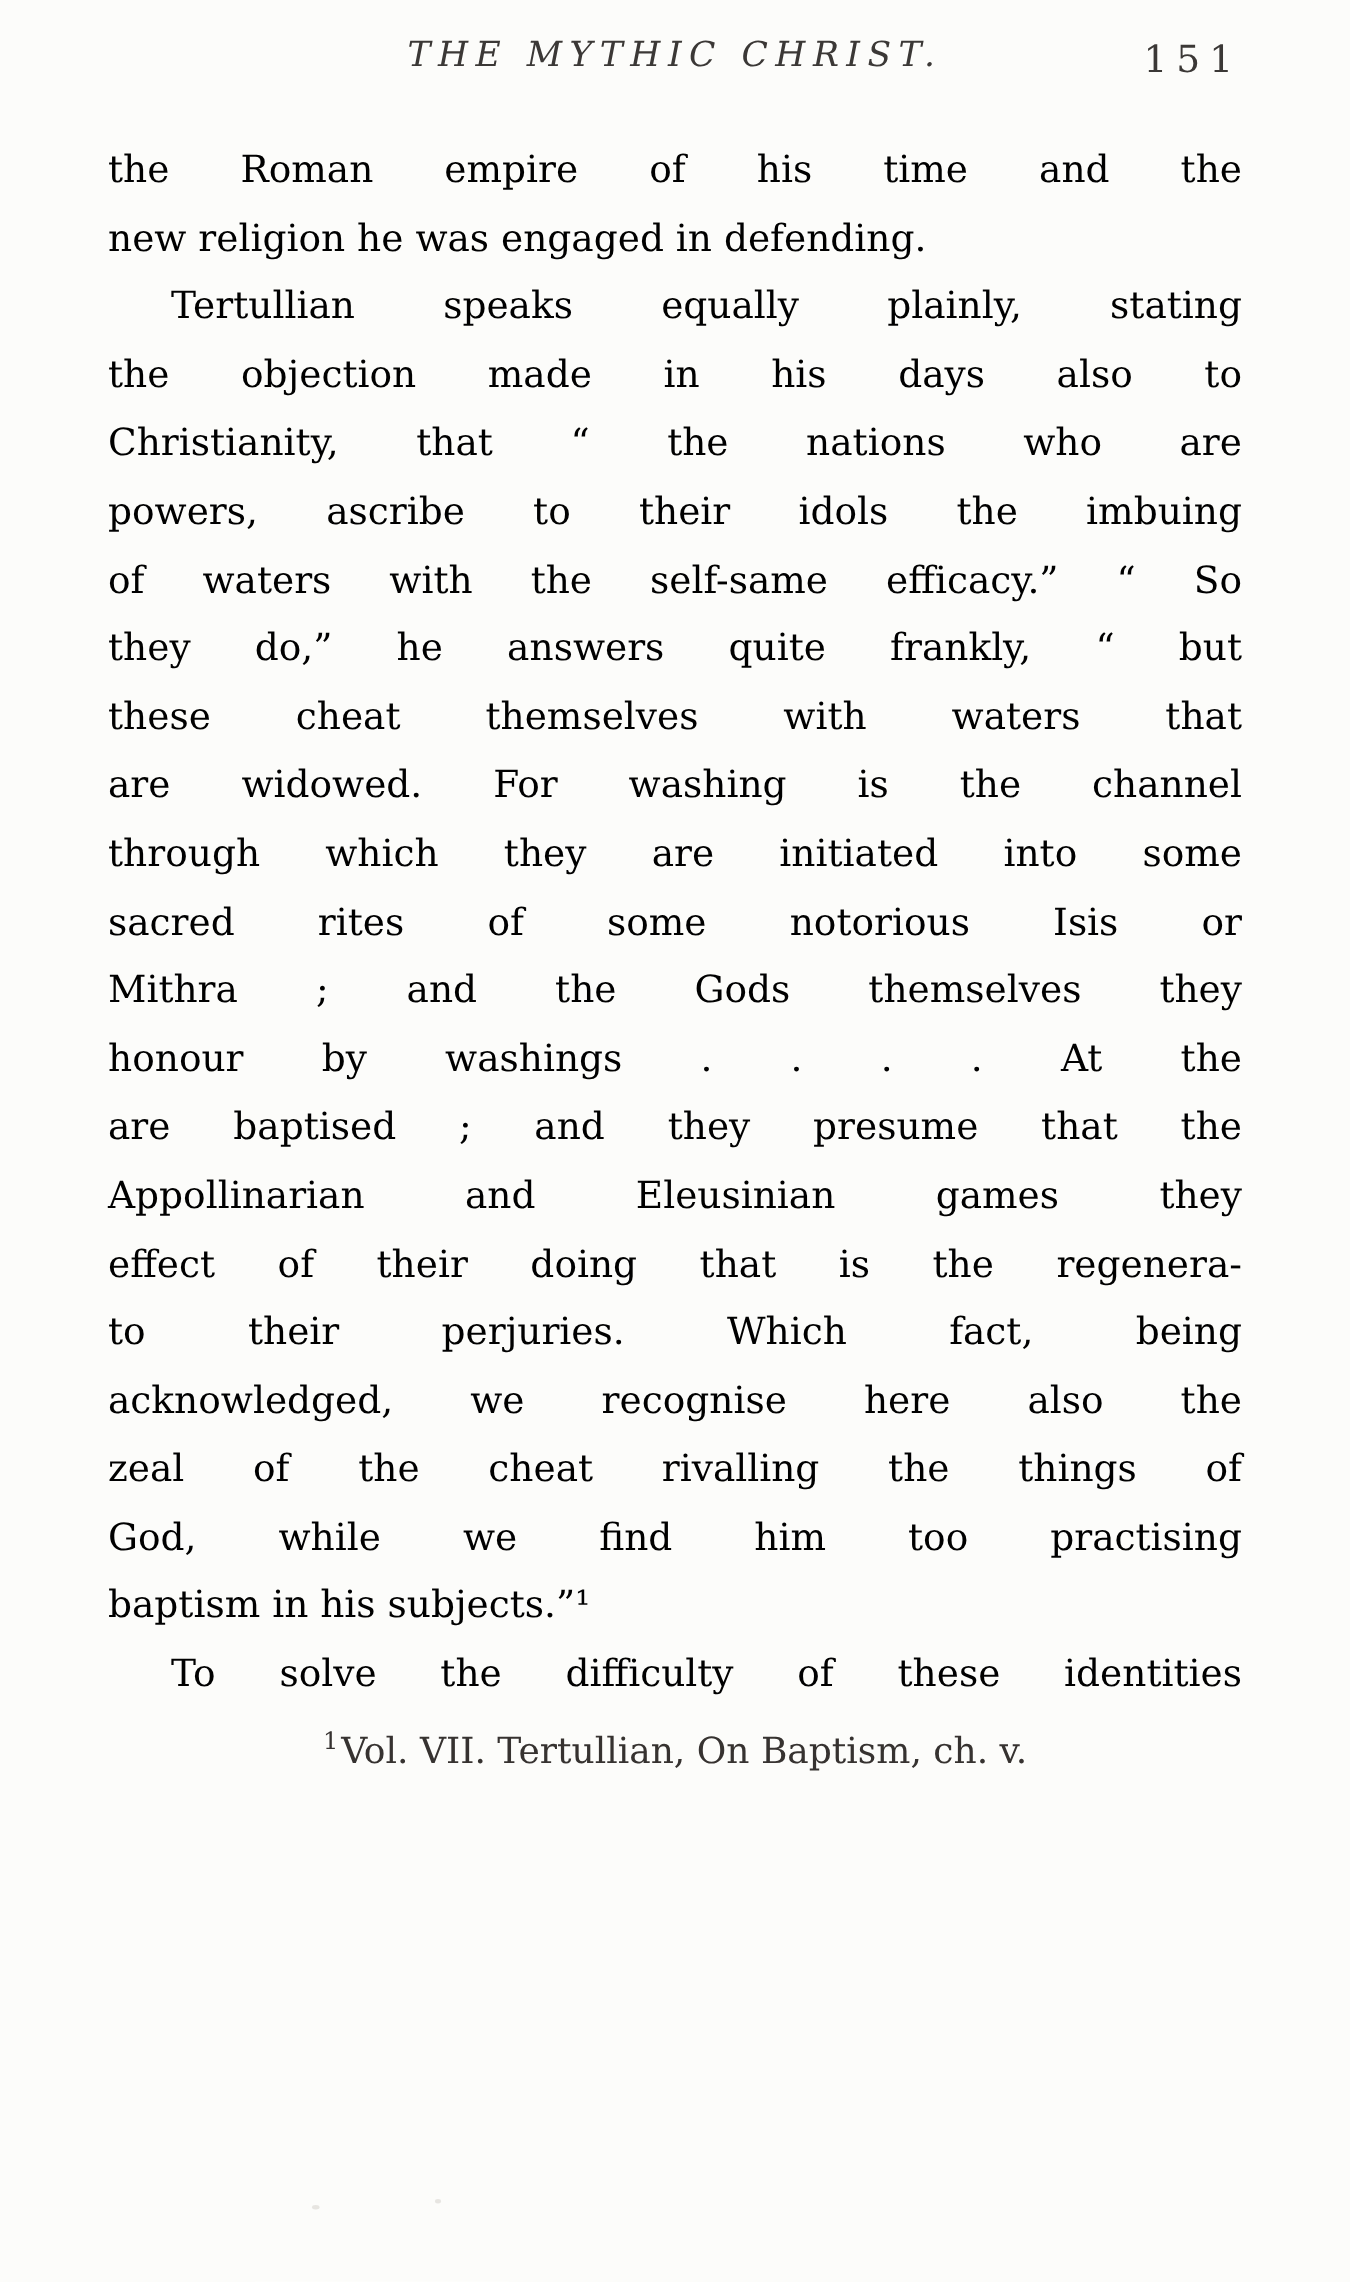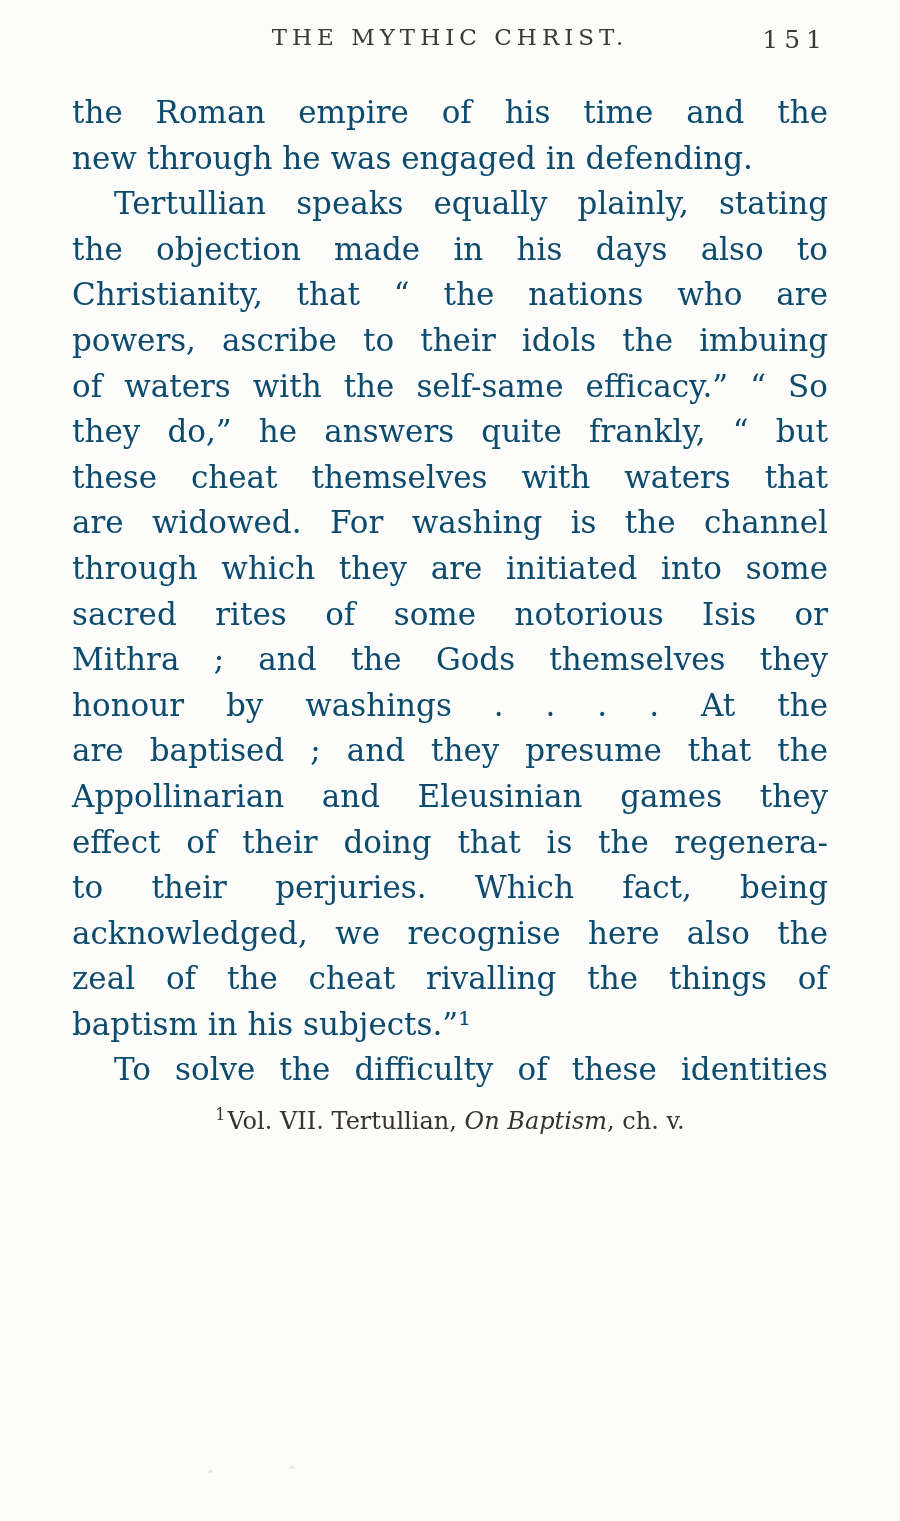--- a/index.html
+++ b/index.html
@@ -24,53 +24,54 @@
   }
   .running-header {
     position: relative;
     height: 44px;
   }
   .header-title {
     text-align: center;
     font-size: 23px;
     letter-spacing: 5px;
     color: #3b3836;
+    font-style: italic;
   }
   .page-number {
     position: absolute;
     right: 0px;
     top: 1px;
     font-size: 25px;
     letter-spacing: 6px;
     color: #3b3836;
   }
   .body-text {
     margin-top: 22px;
-    font-size: 31px;
+    font-size: 25px;
     line-height: 45.6px;
-    color: #0c4a6e;
+    color: #000000;
   }
   .paragraph { margin: 0; }
   .line {
     text-align: justify;
     text-align-last: justify;
   }
   .line.last {
     text-align-last: left;
   }
   .line.indent {
     padding-left: 42px;
   }
   .footnote {
     margin-top: 12px;
     text-align: center;
     font-size: 24px;
     color: #363230;
   }
-  .footnote .italic { font-style: italic; }
+  .footnote .italic { }
   .footnote .marker {
     font-size: 16px;
     vertical-align: super;
     margin-right: 2px;
   }
   
   .scan-mark {
     position: absolute;
     background: #d8d6d0;
     border-radius: 50%;
@@ -85,41 +86,42 @@
 <div class="page">
 
   <div class="running-header">
     <div class="header-title">THE MYTHIC CHRIST.</div>
     <div class="page-number">151</div>
   </div>
 
   <div class="body-text">
       <div class="paragraph">
         <div class="line">the Roman empire of his time and the</div>
-        <div class="line last">new through he was engaged in defending.</div>
+        <div class="line last">new religion he was engaged in defending.</div>
       </div>
       <div class="paragraph">
         <div class="line indent">Tertullian speaks equally plainly, stating</div>
         <div class="line">the objection made in his days also to</div>
         <div class="line">Christianity, that “ the nations who are</div>
         <div class="line">powers, ascribe to their idols the imbuing</div>
         <div class="line">of waters with the self-same efficacy.” “ So</div>
         <div class="line">they do,” he answers quite frankly, “ but</div>
         <div class="line">these cheat themselves with waters that</div>
         <div class="line">are widowed. For washing is the channel</div>
         <div class="line">through which they are initiated into some</div>
         <div class="line">sacred rites of some notorious Isis or</div>
         <div class="line">Mithra ; and the Gods themselves they</div>
         <div class="line">honour by washings . . . . At the</div>
         <div class="line">are baptised ; and they presume that the</div>
         <div class="line">Appollinarian and Eleusinian games they</div>
         <div class="line">effect of their doing that is the regenera-</div>
         <div class="line">to their perjuries. Which fact, being</div>
         <div class="line">acknowledged, we recognise here also the</div>
         <div class="line">zeal of the cheat rivalling the things of</div>
+        <div class="line">God, while we find him too practising</div>
         <div class="line last">baptism in his subjects.”¹</div>
       </div>
       <div class="paragraph">
         <div class="line indent">To solve the difficulty of these identities</div>
       </div>
     </div>
 
   <div class="footnote">
     <span class="marker">1</span><span>Vol. VII. Tertullian, </span><span class="italic">On Baptism</span><span>, ch. v.</span>
   </div>

